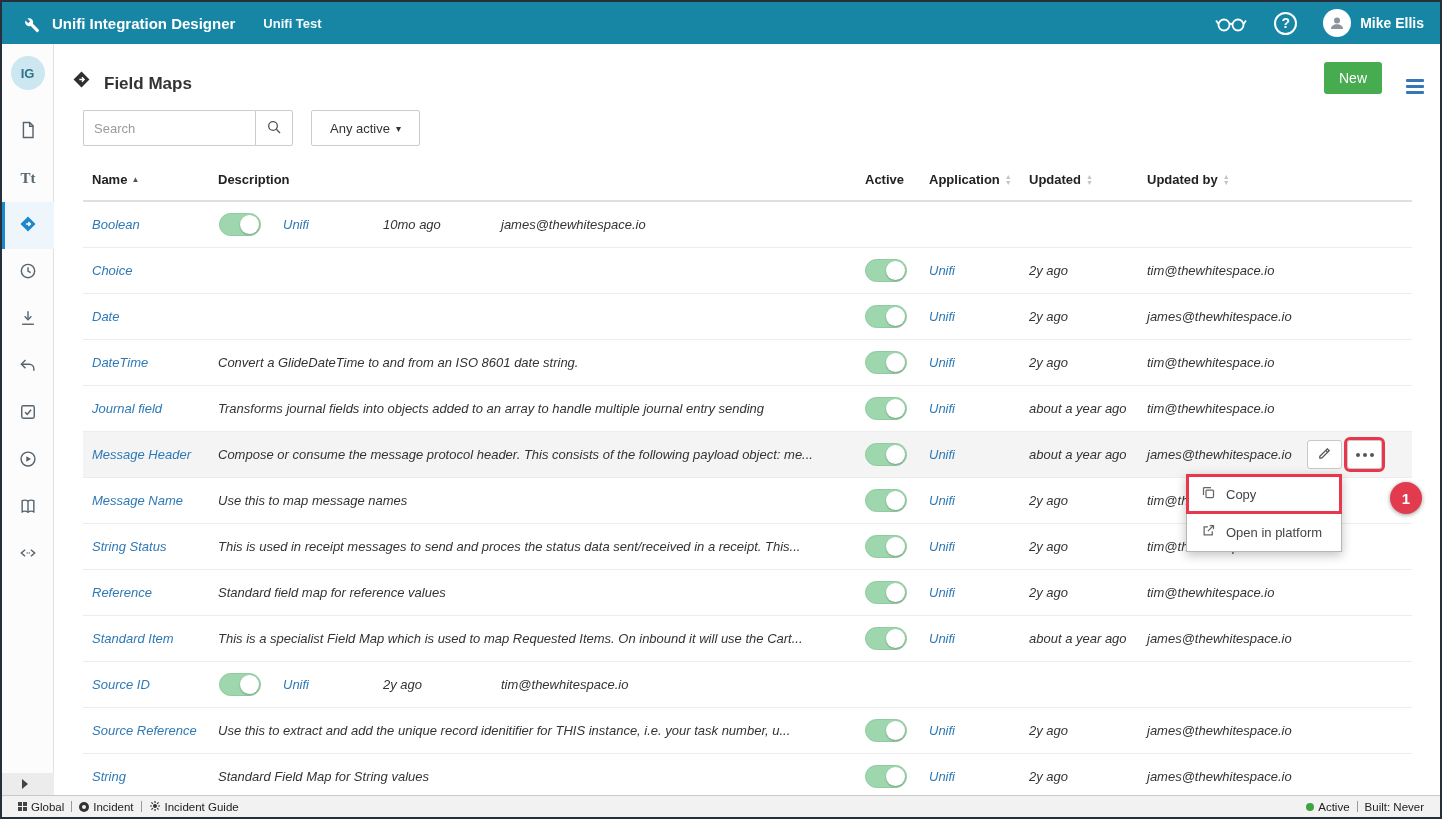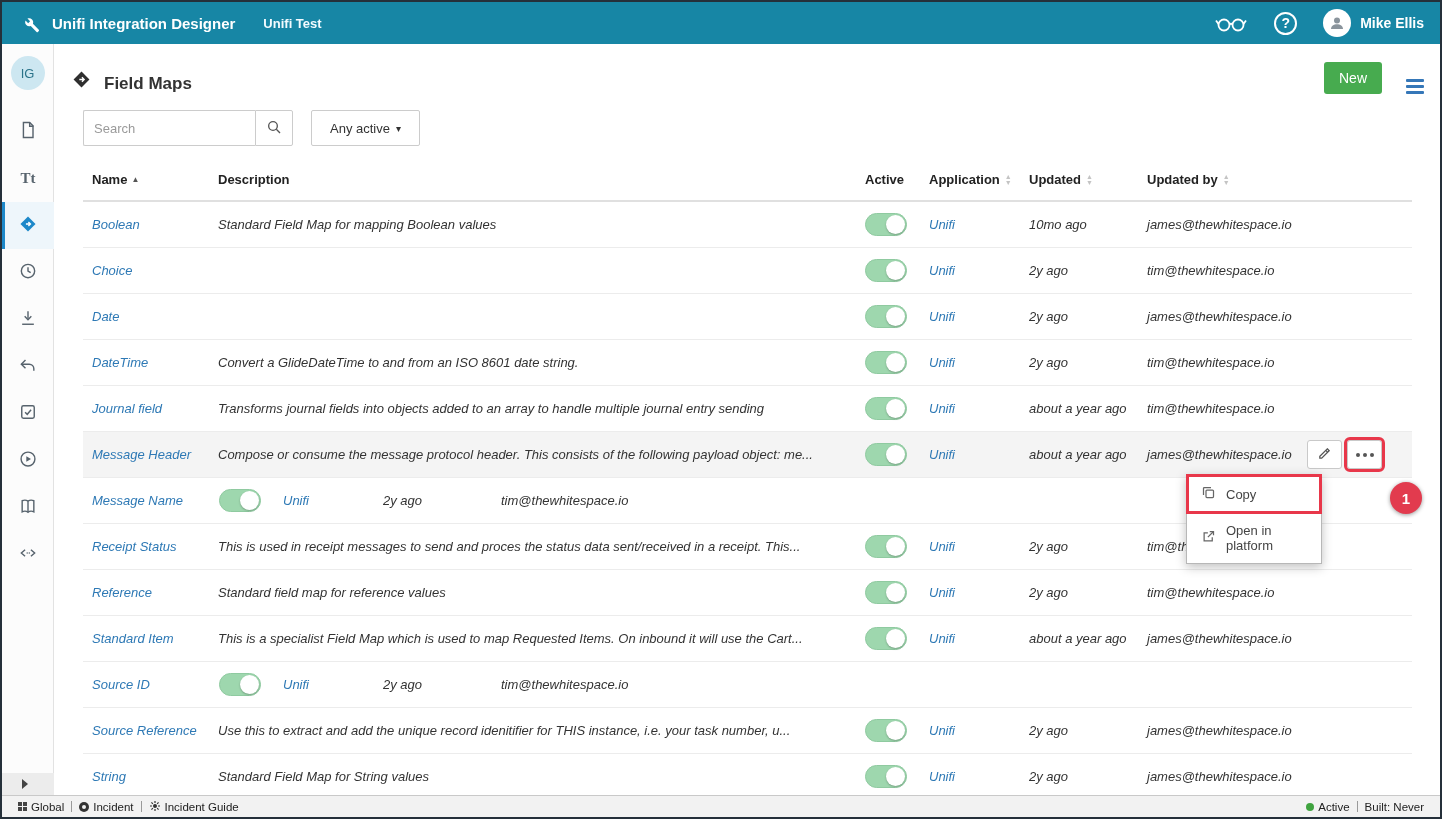--- a/index.html
+++ b/index.html
@@ -31,21 +31,21 @@
     display:flex; align-items:center; justify-content:center; }
   .user-name{ font-size:14px; font-weight:bold; margin-left:9px; }
 
   
   .sidebar{
     position:absolute; top:42px; left:0; bottom:22px; width:52px;
     background:#fcfcfc; border-right:1px solid #e2e2e2;
   }
   .sb-avatar{
     width:34px; height:34px; border-radius:50%; background:#cde7f1; color:#2a7389;
-    font-size:13px; font-weight:normal; display:flex; align-items:center; justify-content:center;
+    font-size:13px; font-weight:bold; display:flex; align-items:center; justify-content:center;
     margin:12px auto 18px; cursor:pointer;
   }
   .sb-item{
     width:52px; height:47px; display:flex; align-items:center; justify-content:center;
     cursor:pointer; color:#57636d;
   }
   .sb-item svg{ stroke:#57636d; }
   .sb-item.active{ background:#eef6fb; box-shadow:inset 3px 0 0 #1d88c9; }
   .sb-item.active svg{ stroke:#1d88c9; }
   .sb-item.active svg .fillpart{ fill:#1d88c9; }
@@ -116,21 +116,21 @@
   .row-actions{ position:absolute; right:30px; top:8px; display:flex; gap:5px; }
   .act-btn{
     width:35px; height:29px; background:#fff; border:1px solid #c9c9c9; border-radius:3px;
     display:flex; align-items:center; justify-content:center; cursor:pointer; gap:3px;
   }
   .act-btn.annotated{ outline:3px solid #e8374a; }
   .dot{ width:4px; height:4px; border-radius:50%; background:#555; }
 
   
   .context-menu{
-    position:absolute; left:1184px; top:472px; width:136px; background:#fff;
+    position:absolute; left:1184px; top:472px; width:156px; background:#fff;
     border:1px solid #b7b7b7; box-shadow:0 3px 10px rgba(0,0,0,.25); z-index:20;
   }
   .menu-item{ display:flex; align-items:center; gap:10px; padding:10px 14px;
     font-size:13px; color:#444; cursor:pointer; background:#fff; }
   .menu-item.annotated{ outline:3px solid #e8374a; outline-offset:-2px; }
 
   
   .step-badge{
     position:absolute; left:1388px; top:480px; width:32px; height:32px; border-radius:50%;
     background:#e23b4e; color:#fff; font-size:15px; font-weight:bold;
@@ -347,21 +347,20 @@
         <div class="col-upby">
           <span>Updated by</span><span class="sort-both">
               <span>▲</span>
               <span>▼</span>
             </span>
         </div>
       </div>
 
       <div class="t-row">
         <div class="col-name"><a class="tbl-link">Boolean</a></div>
-        <div class="col-desc">Standard Field Map for mapping Boolean values</div>
         <div class="col-active">
             <span class="toggle">
               <span class="knob"></span>
             </span>
           </div>
         <div class="col-app"><a class="tbl-link">Unifi</a></div>
         <div class="col-upd">10mo ago</div>
         <div class="col-upby">james@thewhitespace.io</div>
       </div>
 
@@ -440,32 +439,33 @@
           <button class="act-btn annotated">
             <span class="dot"></span>
             <span class="dot"></span>
             <span class="dot"></span>
           </button>
         </div>
       </div>
 
       <div class="t-row">
         <div class="col-name"><a class="tbl-link">Message Name</a></div>
+        <div class="col-desc">Use this to map message names</div>
         <div class="col-active">
             <span class="toggle">
               <span class="knob"></span>
             </span>
           </div>
         <div class="col-app"><a class="tbl-link">Unifi</a></div>
         <div class="col-upd">2y ago</div>
         <div class="col-upby">tim@thewhitespace.io</div>
       </div>
 
       <div class="t-row">
-        <div class="col-name"><a class="tbl-link">Receipt Status</a></div>
+        <div class="col-name"><a class="tbl-link">String Status</a></div>
         <div class="col-desc">This is used in receipt messages to send and proces the status data sent/received in a receipt. This...</div>
         <div class="col-active">
             <span class="toggle">
               <span class="knob"></span>
             </span>
           </div>
         <div class="col-app"><a class="tbl-link">Unifi</a></div>
         <div class="col-upd">2y ago</div>
         <div class="col-upby">tim@thewhitespace.io</div>
       </div>

